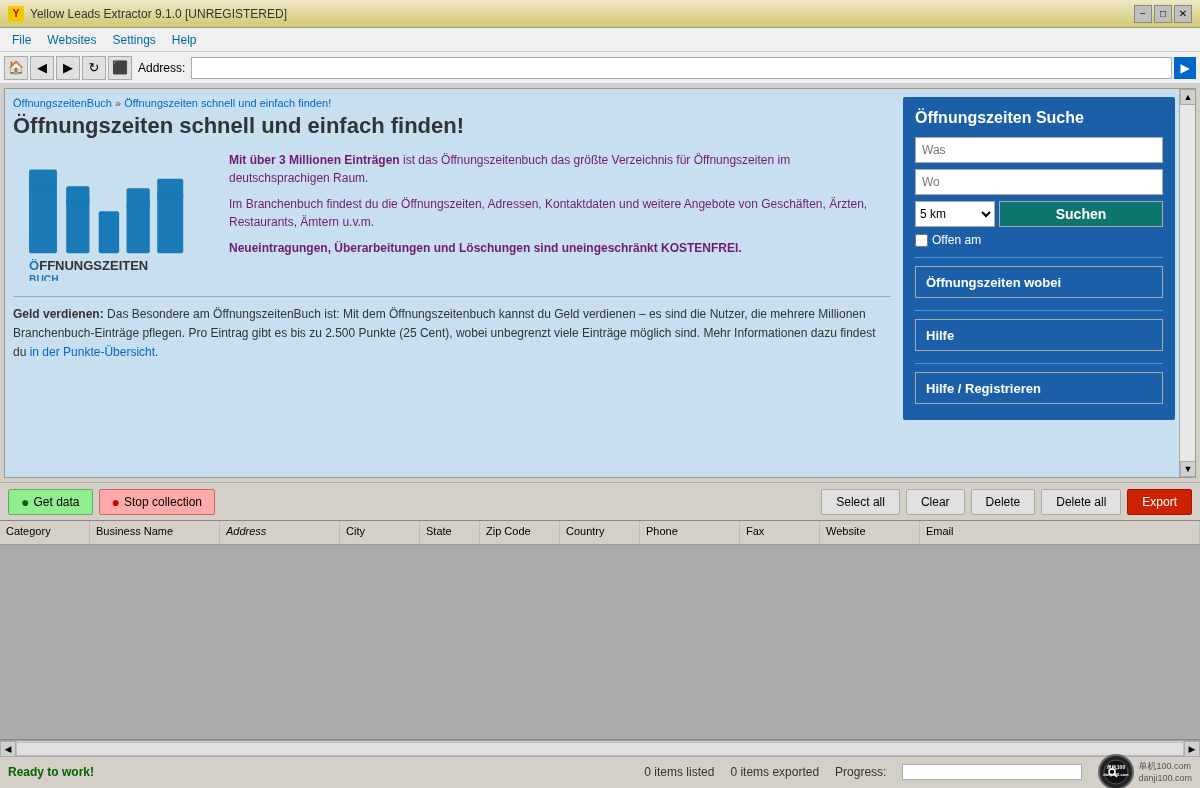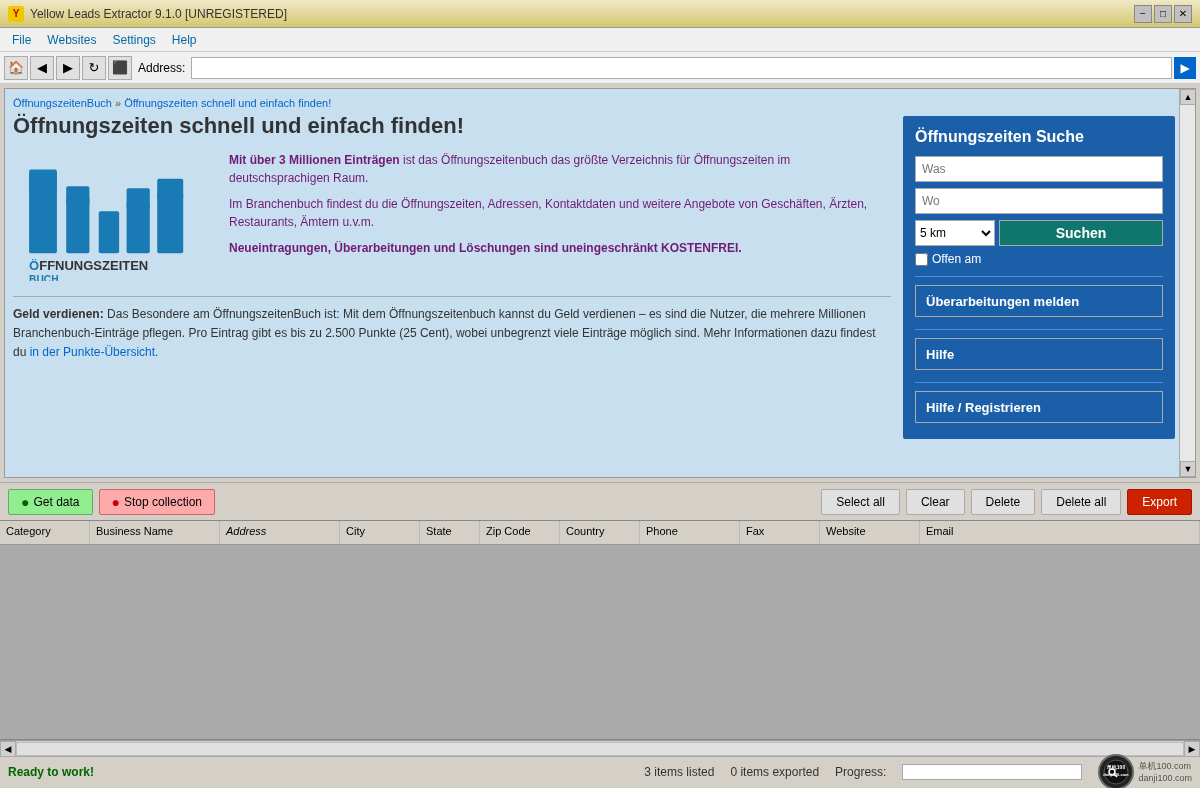--- a/index.html
+++ b/index.html
@@ -476,21 +476,21 @@
 
     <hr class="web-divider">
 
     <div class="earn-section">
       <span class="highlight">Geld verdienen:</span>
       <span> Das Besondere am ÖffnungszeitenBuch ist: Mit dem Öffnungszeitenbuch kannst du Geld verdienen – es sind die Nutzer, die mehrere Millionen Branchenbuch-Einträge pflegen. Pro Eintrag gibt es bis zu 2.500 Punkte (25 Cent), wobei unbegrenzt viele Einträge möglich sind. Mehr Informationen dazu findest du </span>
       <span class="blue-link">in der Punkte-Übersicht.</span>
     </div>
   </div>
 
-  <div class="web-right" style="padding: 8px 4px 8px 4px; margin-top: 19px;">
+  <div class="web-right" style="padding: 8px 4px 8px 4px;">
     <div class="search-panel">
       <div class="search-panel-title">Öffnungszeiten Suche</div>
 
       <input class="search-input" type="text" placeholder="Was" style="">
       <input class="search-input" type="text" placeholder="Wo" style="">
 
       <div class="search-row">
         <select class="radius-select">
           <option>5 km</option>
           <option>1 km</option>
@@ -502,21 +502,21 @@
         <button class="search-btn">Suchen</button>
       </div>
 
       <div class="open-check">
         <input type="checkbox" style="">
         <span>Offen am</span>
       </div>
 
       <hr class="panel-divider">
 
-      <button class="panel-btn">Überarbeitungen melden</button>
+      <button class="panel-btn">Öffnungszeiten wobei</button>
       <hr class="panel-divider">
       <button class="panel-btn">Hilfe</button>
       <hr class="panel-divider">
       <button class="panel-btn">Hilfe / Registrieren</button>
     </div>
   </div>
 
   <div class="right-scrollbar">
     <div class="scrollbar-btn">▲</div>
     <div class="scrollbar-track"></div>
@@ -559,21 +559,21 @@
 </div>
 
 <div class="bottom-scrollbar">
   <div class="h-scroll-btn">◀</div>
   <div class="h-scroll-track"></div>
   <div class="h-scroll-btn">▶</div>
 </div>
 
 <div class="status-bar">
   <span class="status-ready">Ready to work!</span>
-  <span class="status-items">3 items listed</span>
+  <span class="status-items">0 items listed</span>
   <span class="status-exported">0 items exported</span>
   <span class="status-progress-label">Progress:</span>
   <div class="progress-bar"></div>
 
   <div style="margin-left:auto; display:flex; align-items:center; gap:4px;">
     <div style="width:36px; height:36px; background:#222; border-radius:50%; display:flex; align-items:center; justify-content:center; color:white; font-size:11px; font-weight:bold; border: 2px solid #666;">
       <svg width="28" height="28" viewBox="0 0 28 28">
         <circle cx="14" cy="14" r="12" fill="#111" stroke="#555" stroke-width="1"></circle>
         <text x="14" y="11" text-anchor="middle" fill="white" font-size="5" font-family="Arial">单机100</text>
         <text x="14" y="18" text-anchor="middle" fill="white" font-size="4" font-family="Arial">danji100.com</text>

